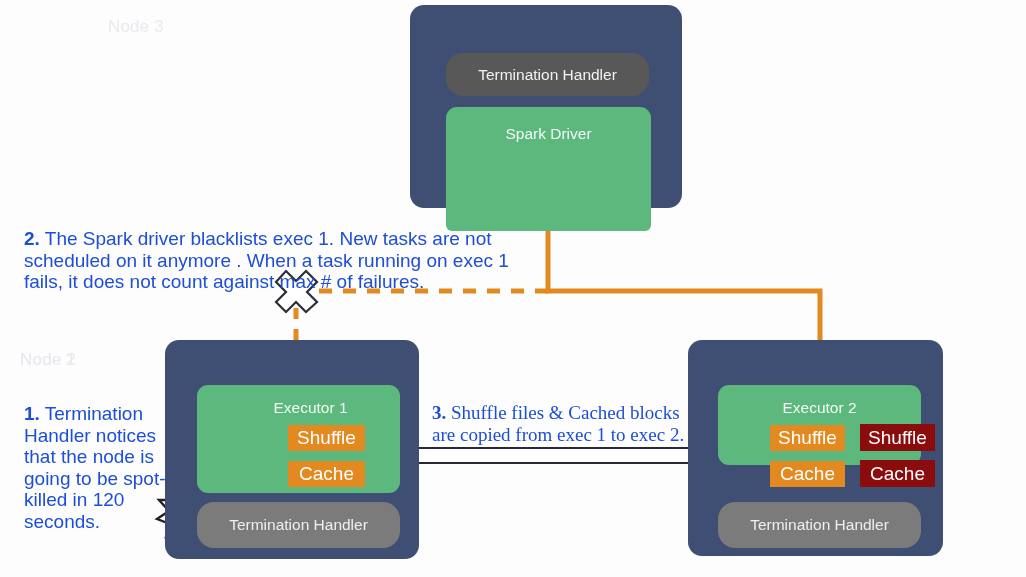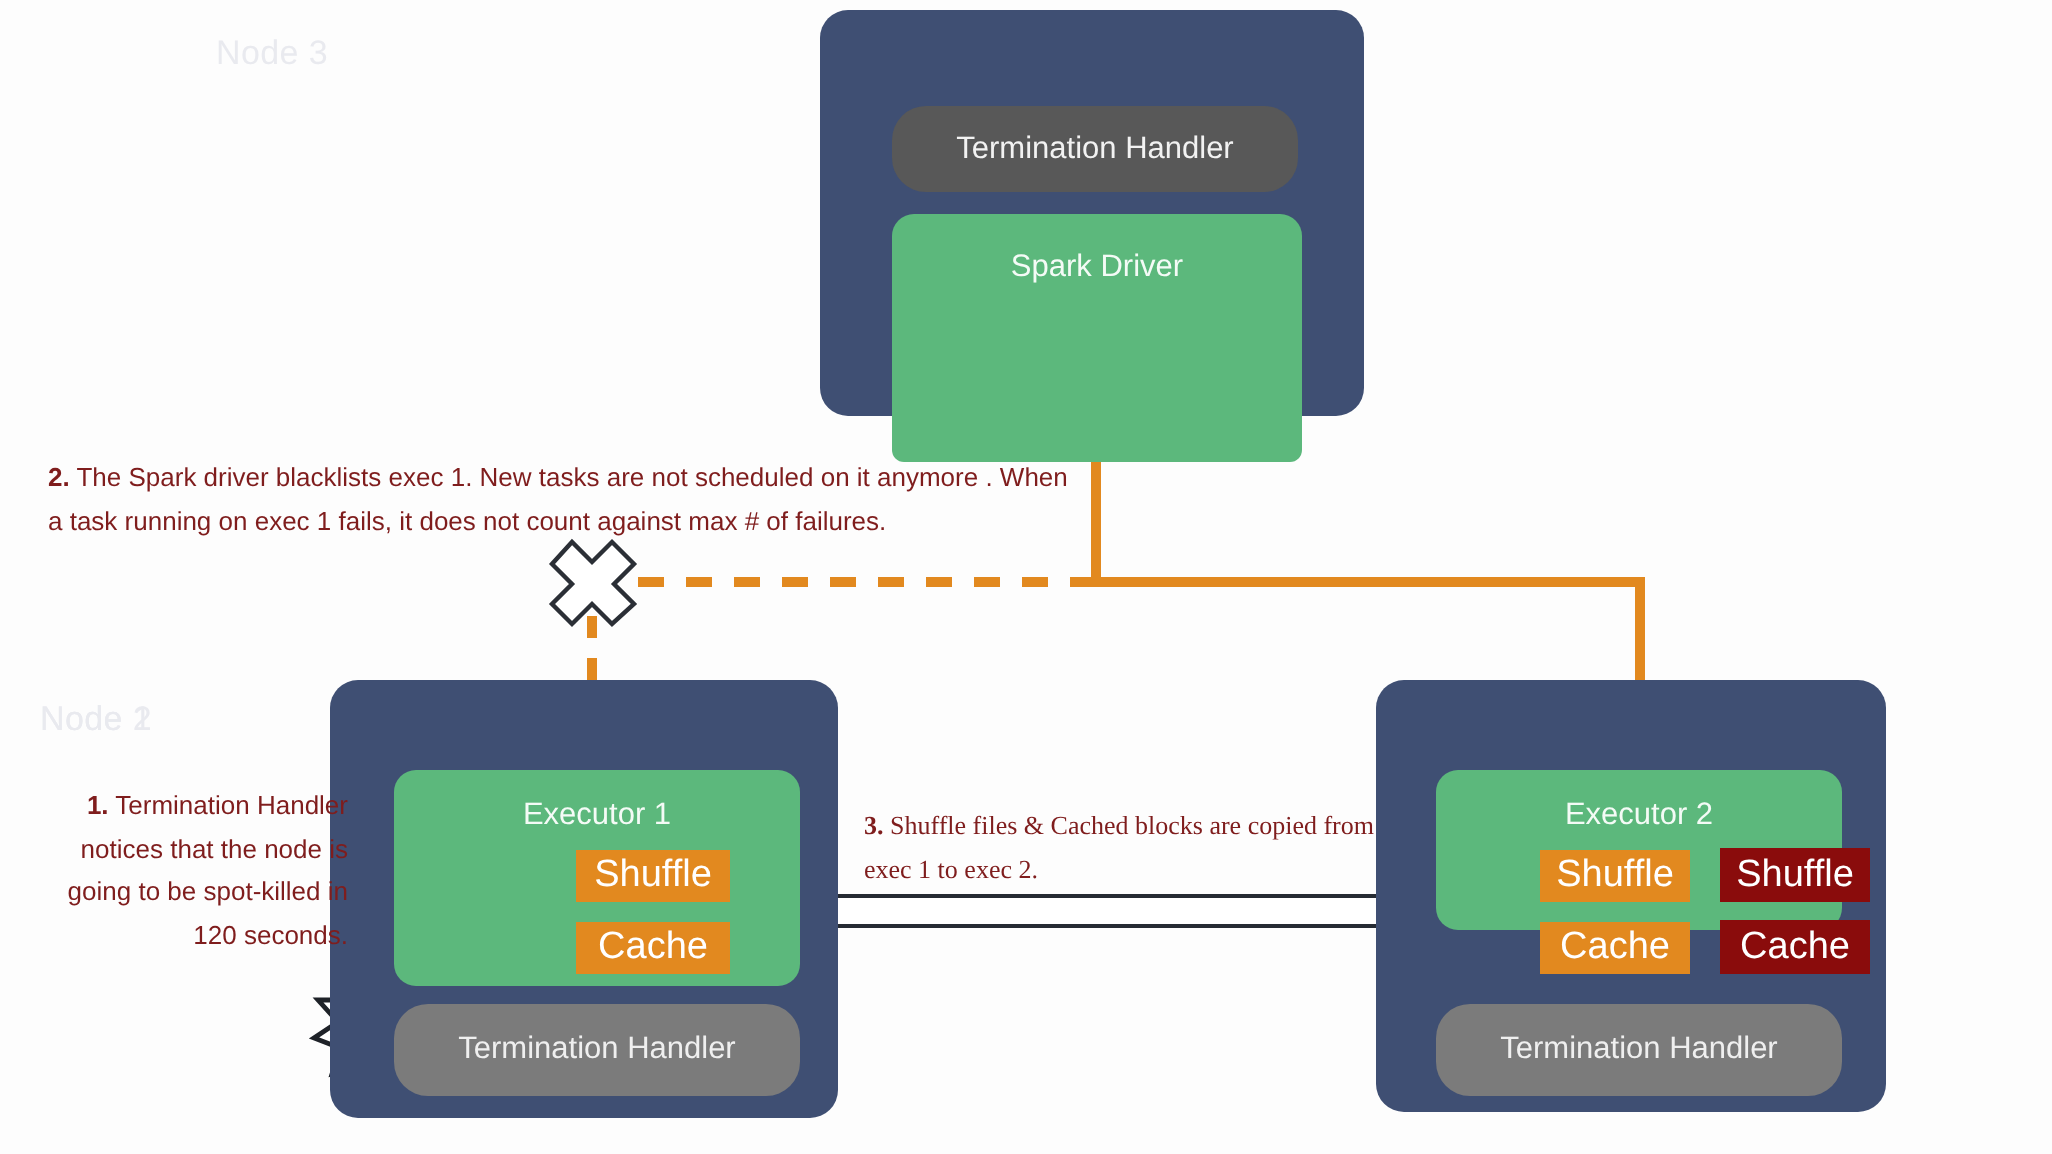--- a/index.html
+++ b/index.html
@@ -82,43 +82,43 @@
   .chip-orange { background: #e2891f; }
   .chip-red { background: #8a0c0c; }
 
   
   #n3-th   { left: 446px; top: 53px;  width: 203px; height: 43px; }
   #n3-exec { left: 446px; top: 107px; width: 205px; height: 124px; border-radius: 11px 11px 6px 6px; }
   #n3-exec-label { top: 18px; }
 
   
   #n1-exec { left: 197px; top: 385px; width: 203px; height: 108px; }
-  #n1-exec-label { top: 14px; }
+  #n1-exec-label { top: 14px; padding-left: 12px; }
   #n1-shuffle { left: 256px; top: 425px; width: 77px; height: 26px; }
   #n1-cache   { left: 256px; top: 461px; width: 77px; height: 26px; }
   #n1-th { left: 197px; top: 502px; width: 203px; height: 46px; }
 
   
   #n2-exec { left: 718px; top: 385px; width: 203px; height: 80px; }
   #n2-exec-label { top: 14px; }
   #n2-shuffle-l { left: 738px; top: 425px; width: 75px; height: 26px; }
   #n2-cache-l   { left: 738px; top: 461px; width: 75px; height: 26px; }
   #n2-shuffle-r { left: 828px; top: 424px; width: 75px; height: 27px; }
   #n2-cache-r   { left: 828px; top: 460px; width: 75px; height: 27px; }
   #n2-th { left: 718px; top: 502px; width: 203px; height: 46px; }
 
   
   .annot {
     position: absolute;
-    color: #7f1d1d;
-    font-size: 13px;
+    color: #1d4ed8;
+    font-size: 19px;
     line-height: 21.5px;
   }
   .annot b { font-weight: bold; }
-  #step1 { left: 24px; top: 392px; width: 150px; text-align: right; }
+  #step1 { left: 24px; top: 403px; width: 150px; }
   #step2 { left: 24px; top: 228px; width: 520px; }
   #step3 { left: 432px; top: 402px; width: 256px; font-family: Liberation Serif, serif; }
 
   
   #wires {
     position: absolute;
     left: 0; top: 0;
     width: 1026px; height: 577px;
     pointer-events: none;
   }

